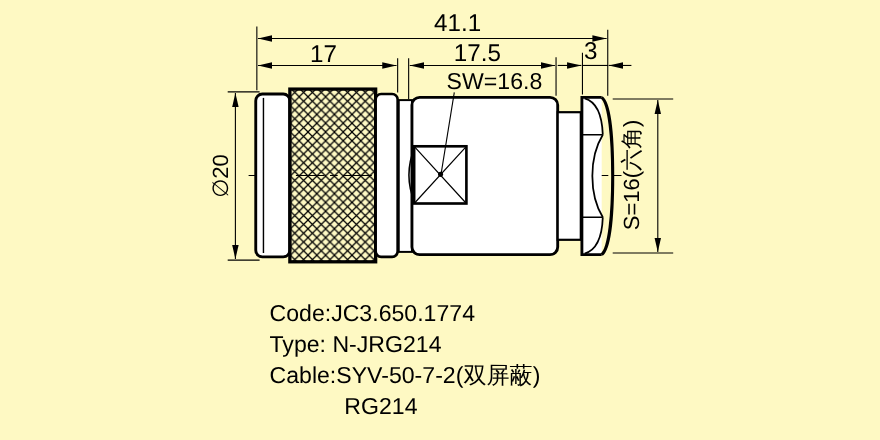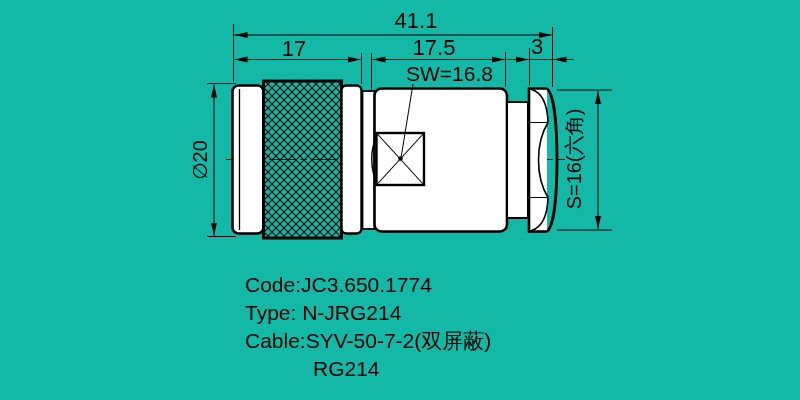--- a/index.html
+++ b/index.html
@@ -1,16 +1,16 @@
 <!DOCTYPE html>
 <html><head>
 <meta charset="utf-8">
 <style>
   html,body{margin:0;padding:0;background:#ffffff;}
-  #stage{position:relative;width:800px;height:400px;background:#14b8a6;overflow:hidden;
+  #stage{position:relative;width:800px;height:400px;background:#fef9c3;overflow:hidden;
          font-family:"Liberation Sans", sans-serif;}
   svg text{fill:#000;font-family:"Liberation Sans", sans-serif;}
   .dim-text{font-size:22px;}
   .sw-text{font-size:21px;}
   .note-text{font-size:21px;}
   .rot-text{font-size:20px;}
 </style>
 </head>
 <body>
 

